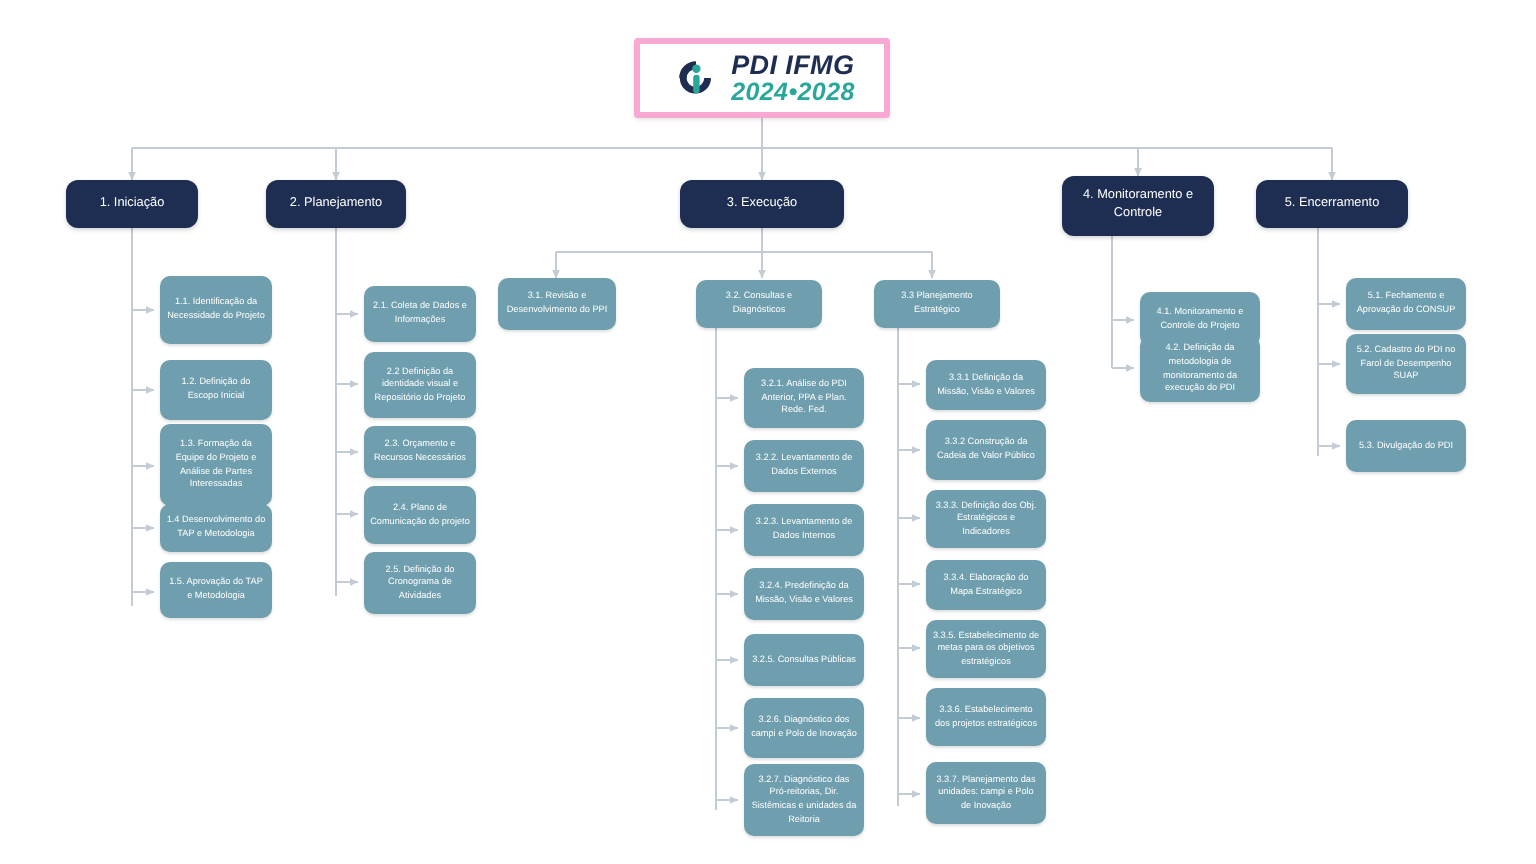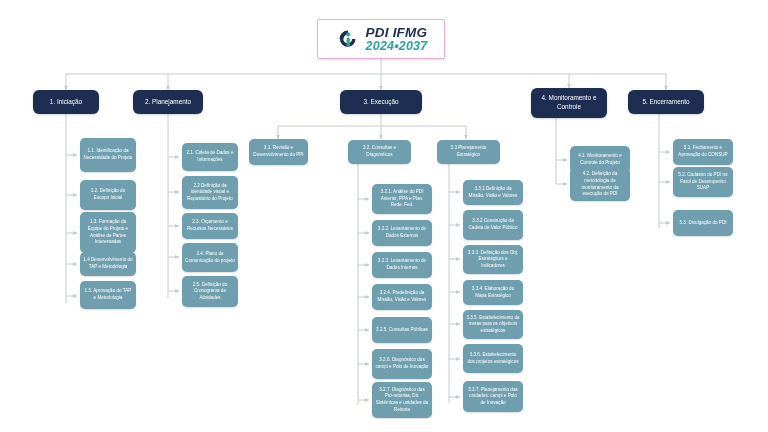--- a/index.html
+++ b/index.html
@@ -11,21 +11,21 @@
     position:relative;
   }
   #canvas{position:absolute;left:0;top:0;width:768px;height:432px;}
   svg.wires{position:absolute;left:0;top:0;width:768px;height:432px;pointer-events:none;}
 
   
   .logo-box{
     position:absolute;
     left:317px;top:19px;width:128px;height:40px;
     background:#ffffff;
-    border:1px solid #f9a8d4;
+    border:3px solid #f9a8d4;
     border-radius:2px;
     box-shadow:0 1px 2px rgba(0,0,0,.10);
     display:flex;align-items:center;justify-content:center;gap:5px;
     box-sizing:border-box;
   }
   .logo-mark{position:relative;width:26px;height:26px;flex:0 0 auto;}
   .logo-text{display:flex;flex-direction:column;line-height:1;}
   .logo-l1{
     font-size:13.5px;font-weight:bold;font-style:italic;
     color:#1d2e52;letter-spacing:.2px;
@@ -145,21 +145,21 @@
     <div class="logo-mark">
       <svg width="26" height="26" viewBox="0 0 26 26">
         <path d="M20.5 13 A7.8 7.8 0 1 1 12.7 5.2 L12.7 8.6 A4.4 4.4 0 1 0 17.1 13 Z" fill="#1d2e52"></path>
         <path d="M4.6 13 A8.4 8.4 0 0 1 13 4.6 L13 8.2 A4.8 4.8 0 0 0 8.2 13 Z" fill="#1d2e52"></path>
         <circle cx="13.2" cy="8.4" r="2.1" fill="#2aa79b"></circle>
         <rect x="11.6" y="11.4" width="3.2" height="9.2" rx="1.5" fill="#2aa79b"></rect>
       </svg>
     </div>
     <div class="logo-text">
       <div class="logo-l1">PDI IFMG</div>
-      <div class="logo-l2">2024•2037</div>
+      <div class="logo-l2">2024•2028</div>
     </div>
   </div>
 
   <div class="phase" style="left:33px;top:90px;width:66px;height:24px;">
     <span>1. Iniciação</span>
   </div>
   <div class="phase" style="left:133px;top:90px;width:70px;height:24px;">
     <span>2. Planejamento</span>
   </div>
   <div class="phase" style="left:340px;top:90px;width:82px;height:24px;">

